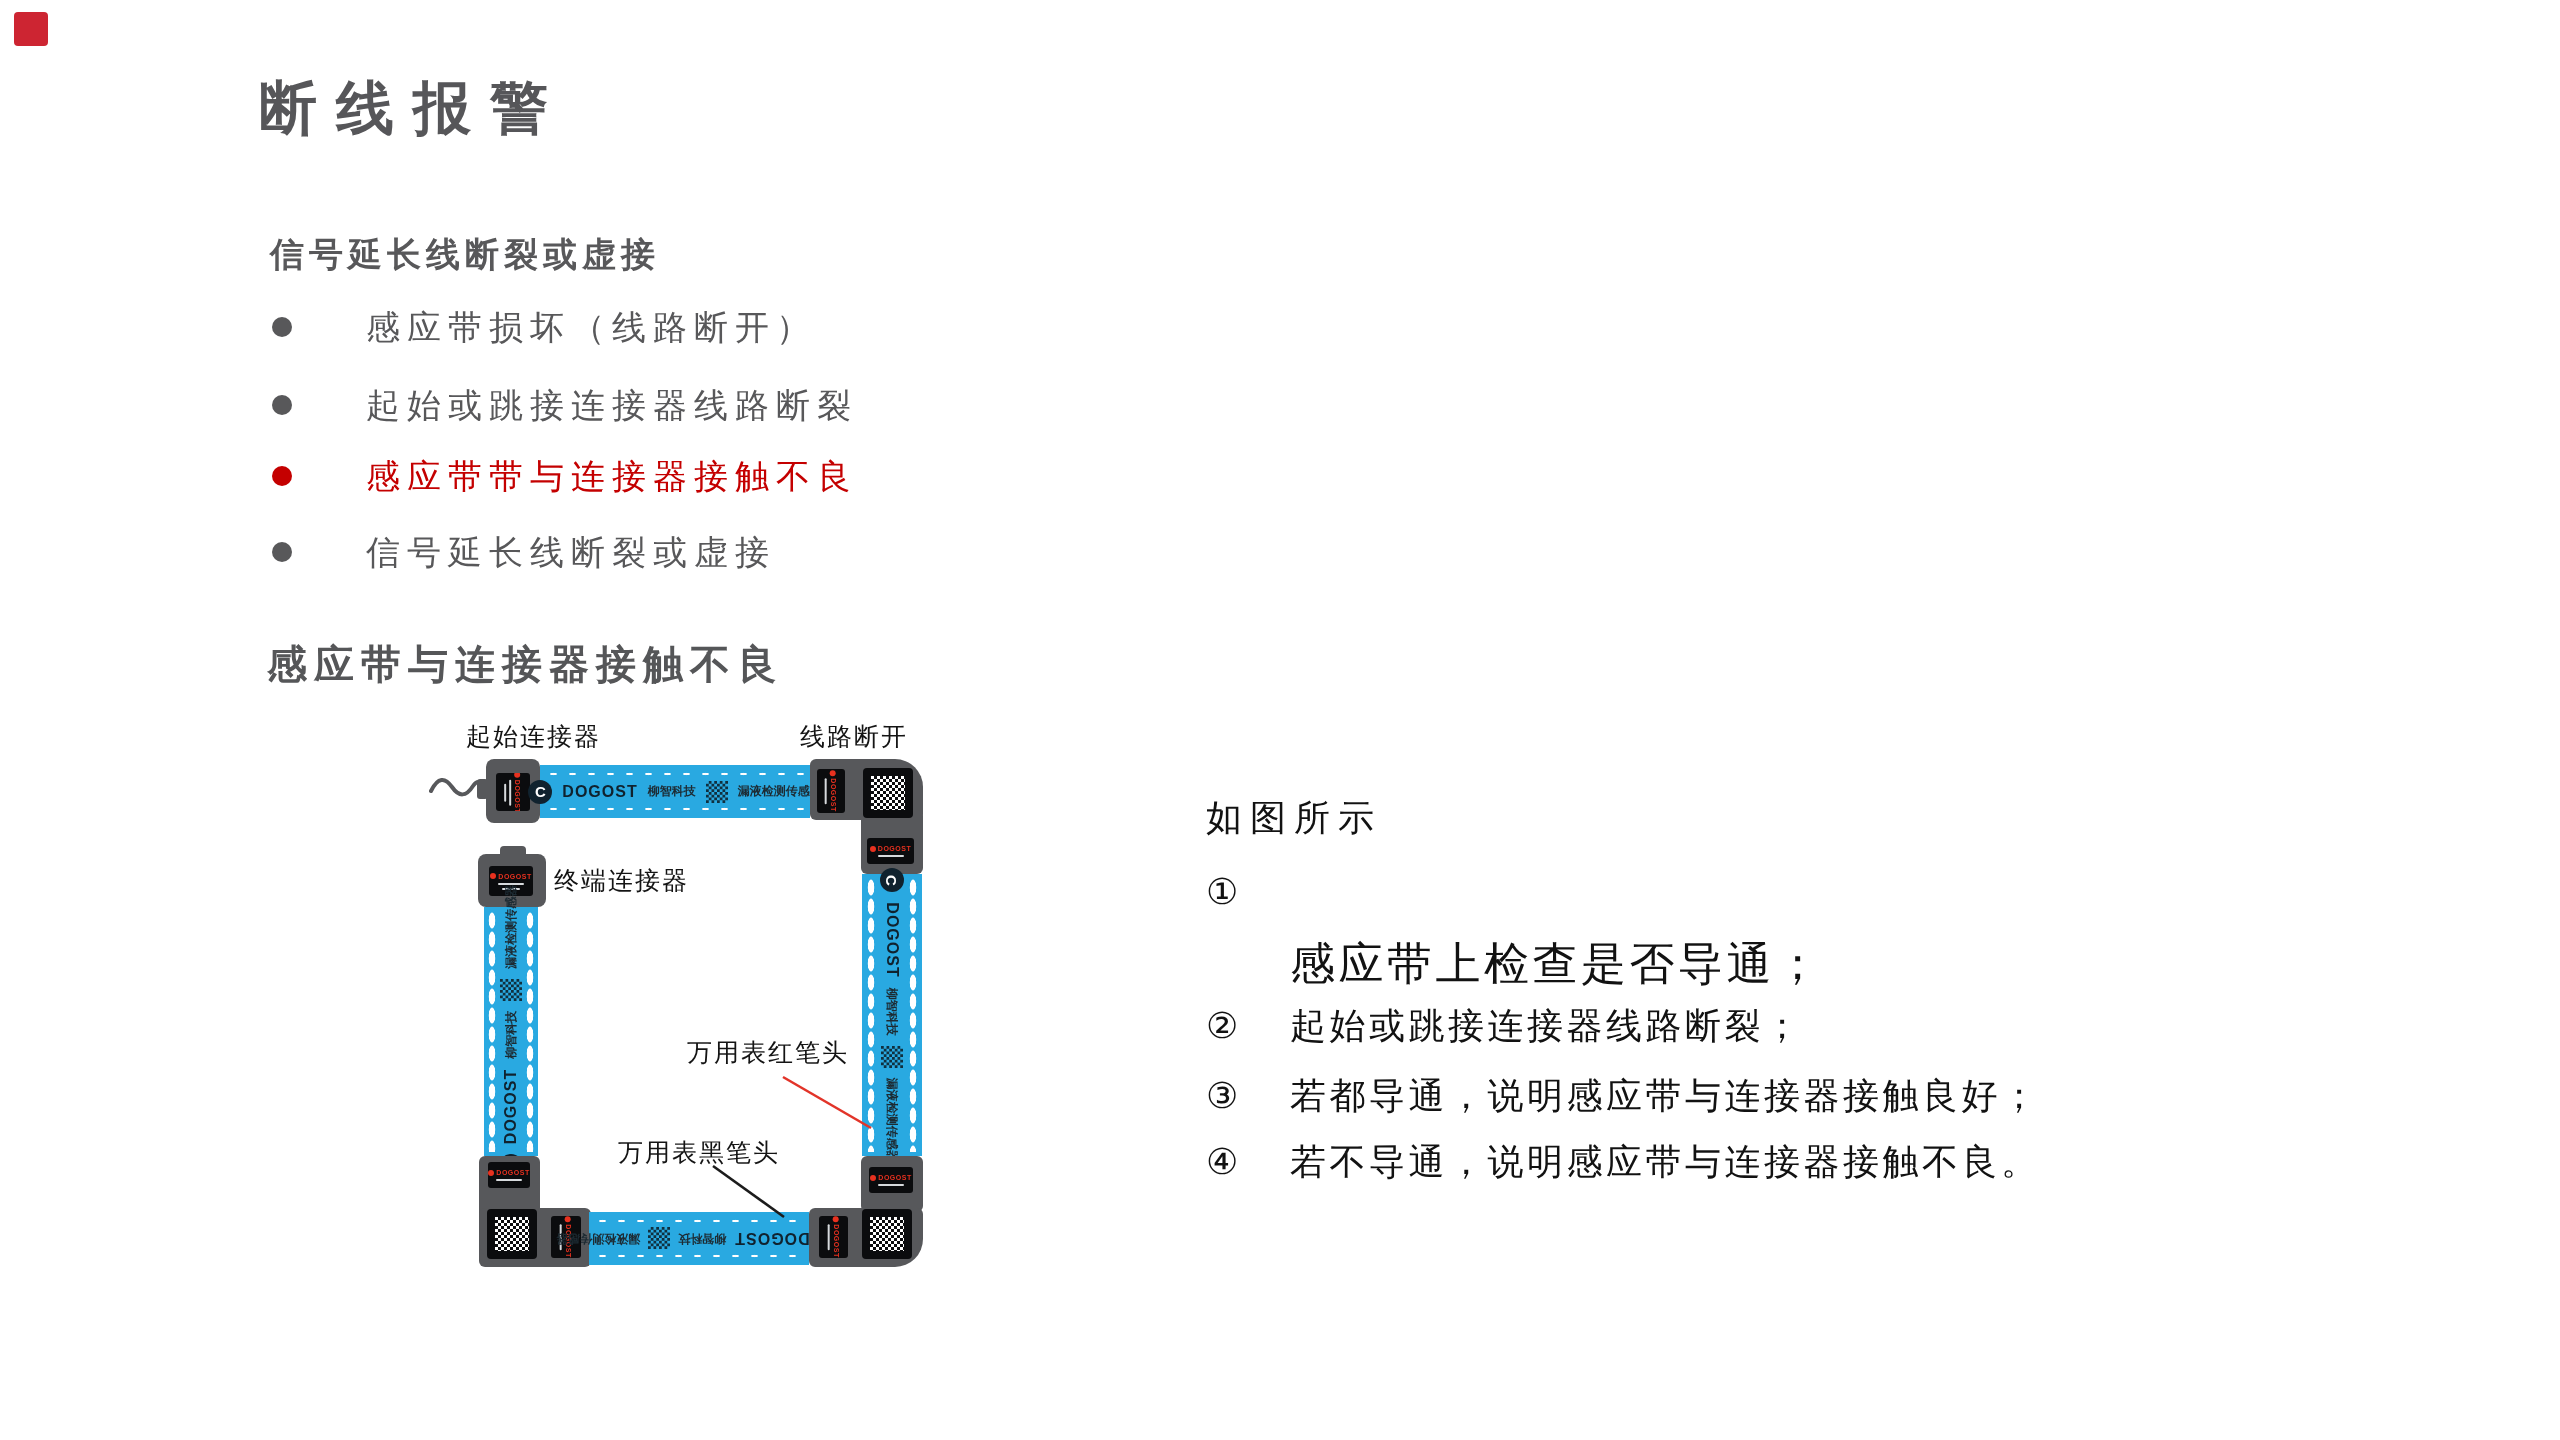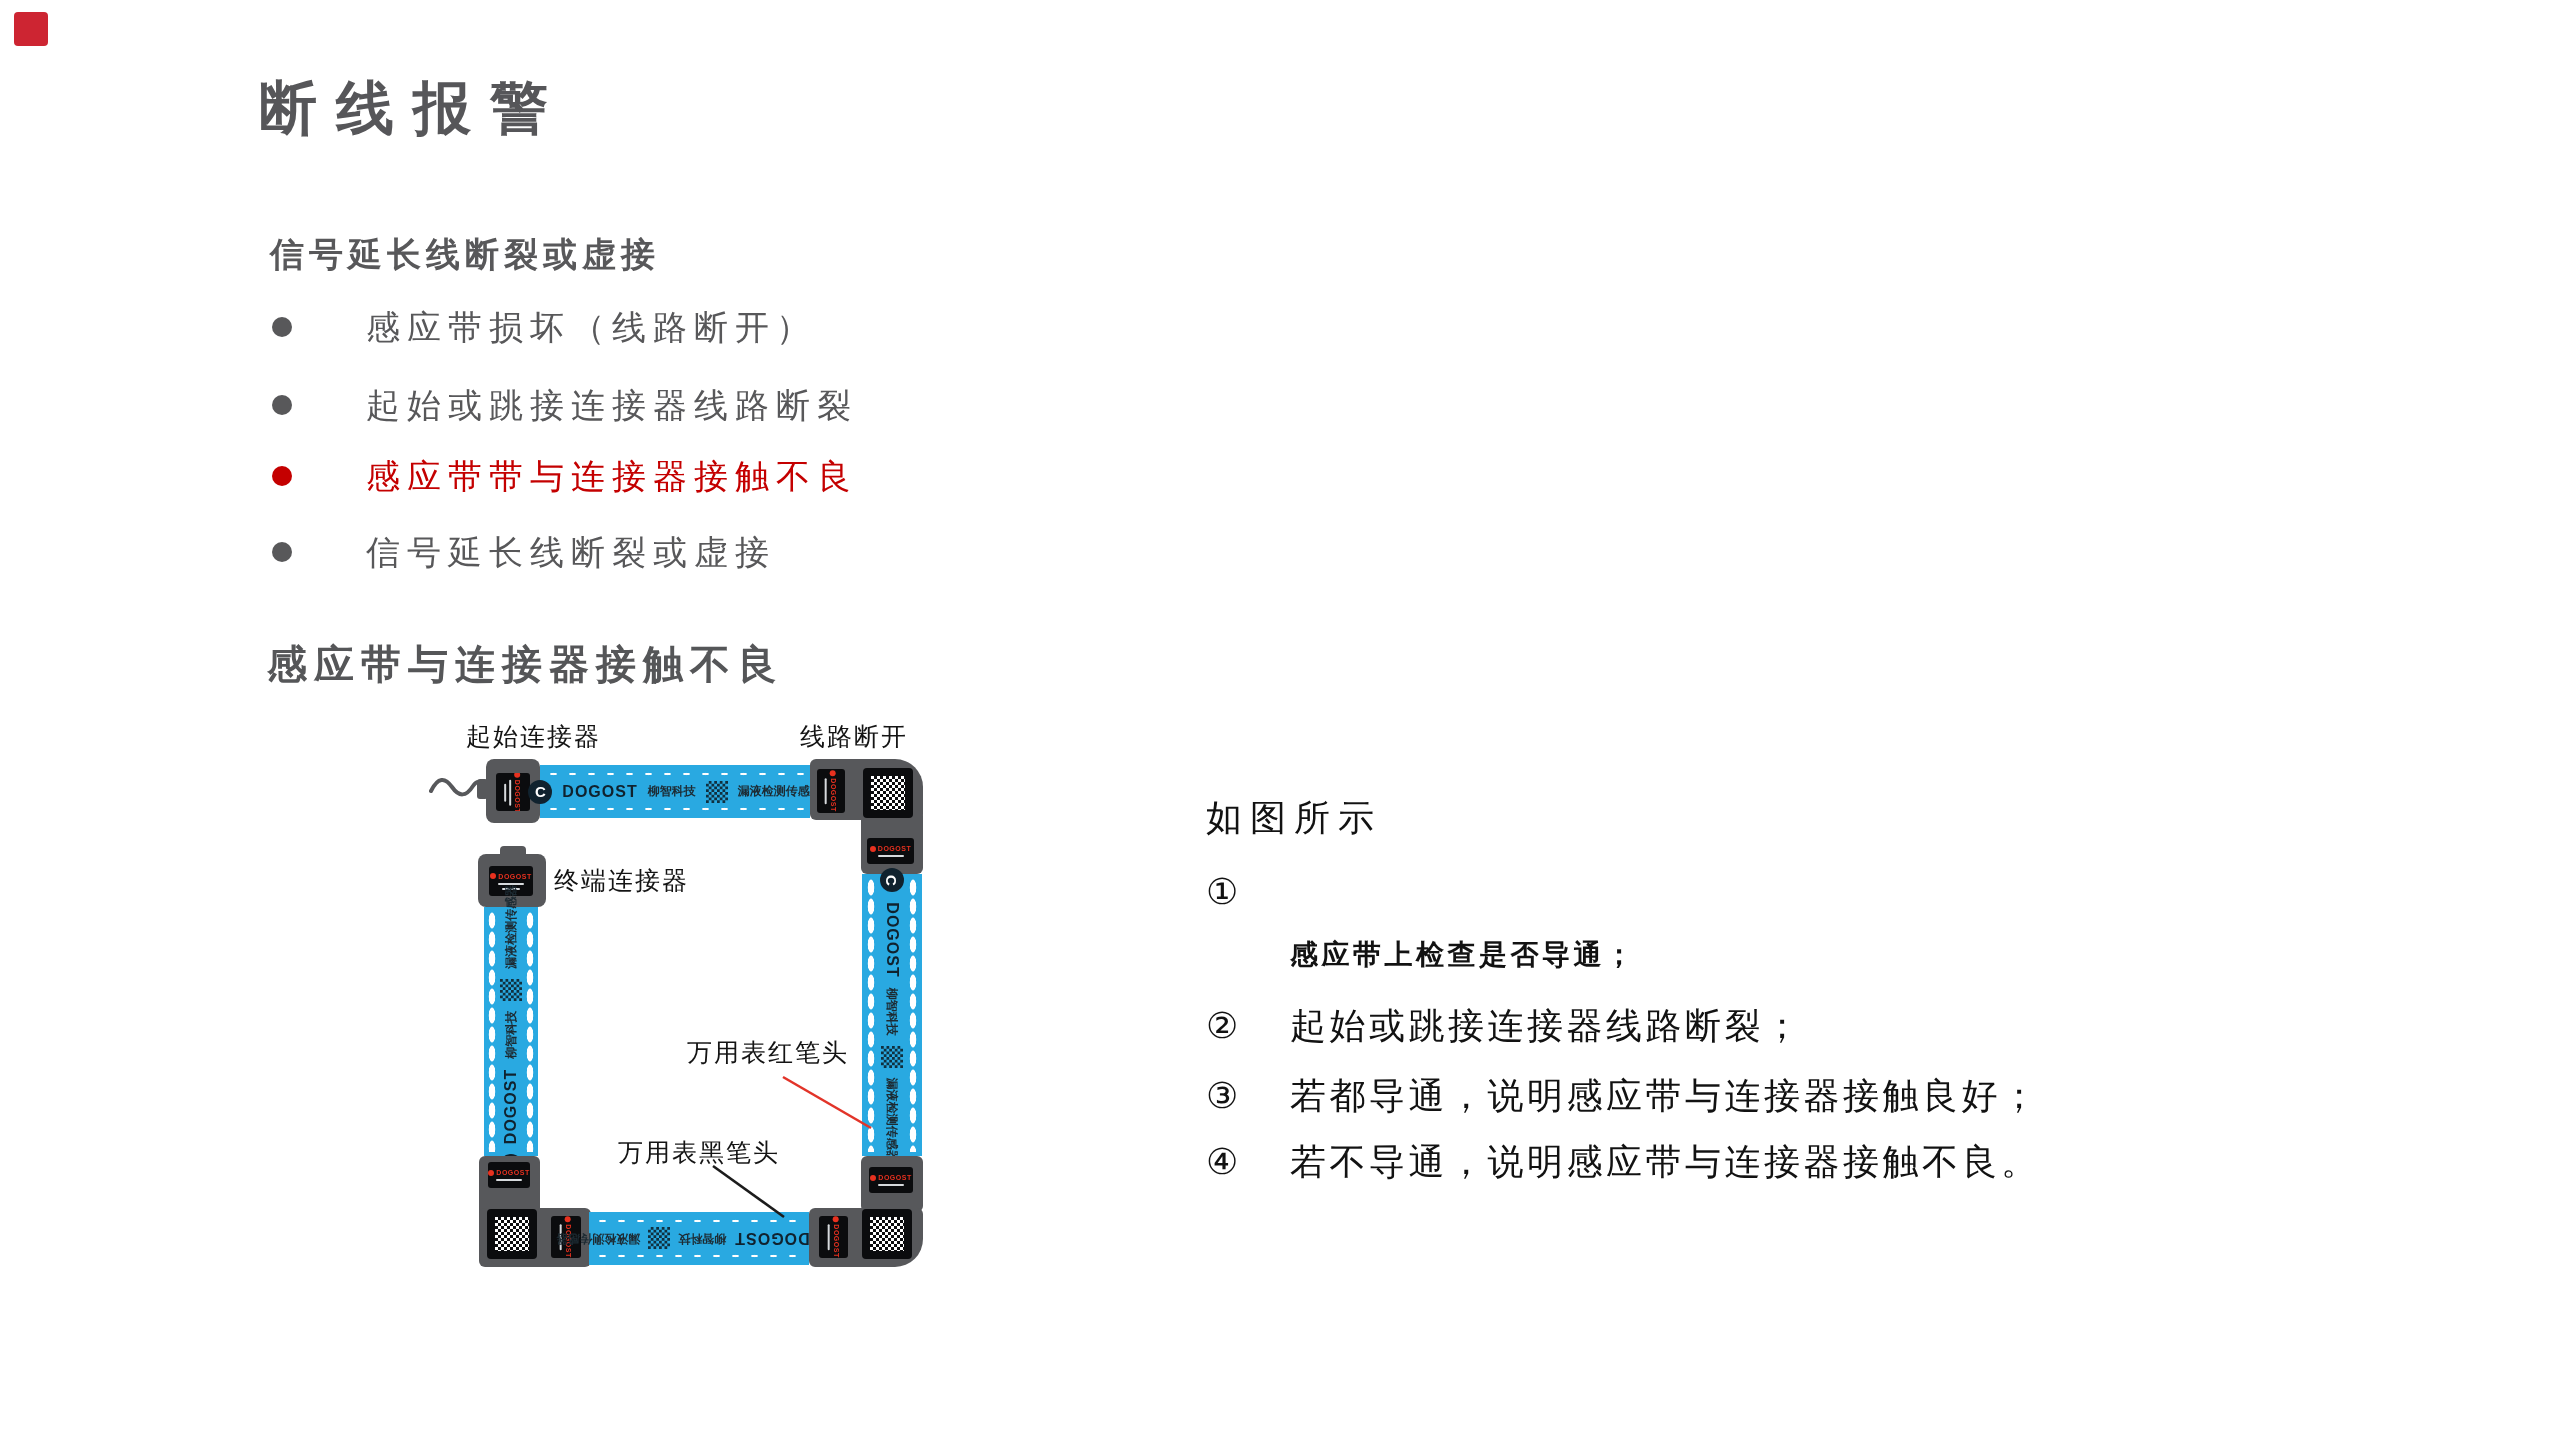--- a/index.html
+++ b/index.html
@@ -36,21 +36,21 @@
   .pline{width:26px;height:2px;background:#d7dadd;border-radius:1px;}
   .pline.s{width:18px;}
   .qrp{position:absolute;background:#0b0c0e;border-radius:4px;display:flex;align-items:center;justify-content:center;}
   .qrw{width:34px;height:34px;background-color:#fff;background-image:repeating-conic-gradient(#0b0c0e 0% 25%,#fff 0% 50%);background-size:6px 6px;}
   .dlabel{position:absolute;color:#141414;font-size:25px;font-weight:500;letter-spacing:2px;line-height:1;white-space:nowrap;}
   
   .instr-intro{left:1206px;top:800px;font-size:36px;font-weight:500;letter-spacing:8px;color:#121212;line-height:1;}
   .step-row{left:1206px;display:flex;align-items:flex-start;color:#121212;line-height:1;white-space:nowrap;}
   .step-num{width:84px;flex:0 0 auto;font-size:36px;font-weight:500;}
   .step-text{font-size:36px;font-weight:500;letter-spacing:3.5px;}
-  .step-cont{left:1290px;font-size:28px;font-weight:700;letter-spacing:3.5px;color:#121212;line-height:1;white-space:nowrap;}
+  .step-cont{left:1290px;font-size:45px;font-weight:400;letter-spacing:3.5px;color:#121212;line-height:1;white-space:nowrap;}
 </style>
 </head>
 <body>
 
 <div id="page">
 
   <div class="abs logo-square" style="background:#cd2532"></div>
   <div class="abs page-title" style="color:#565659">断线报警</div>
 
   <div class="abs causes-heading" style="color:#58585a">信号延长线断裂或虚接</div>

